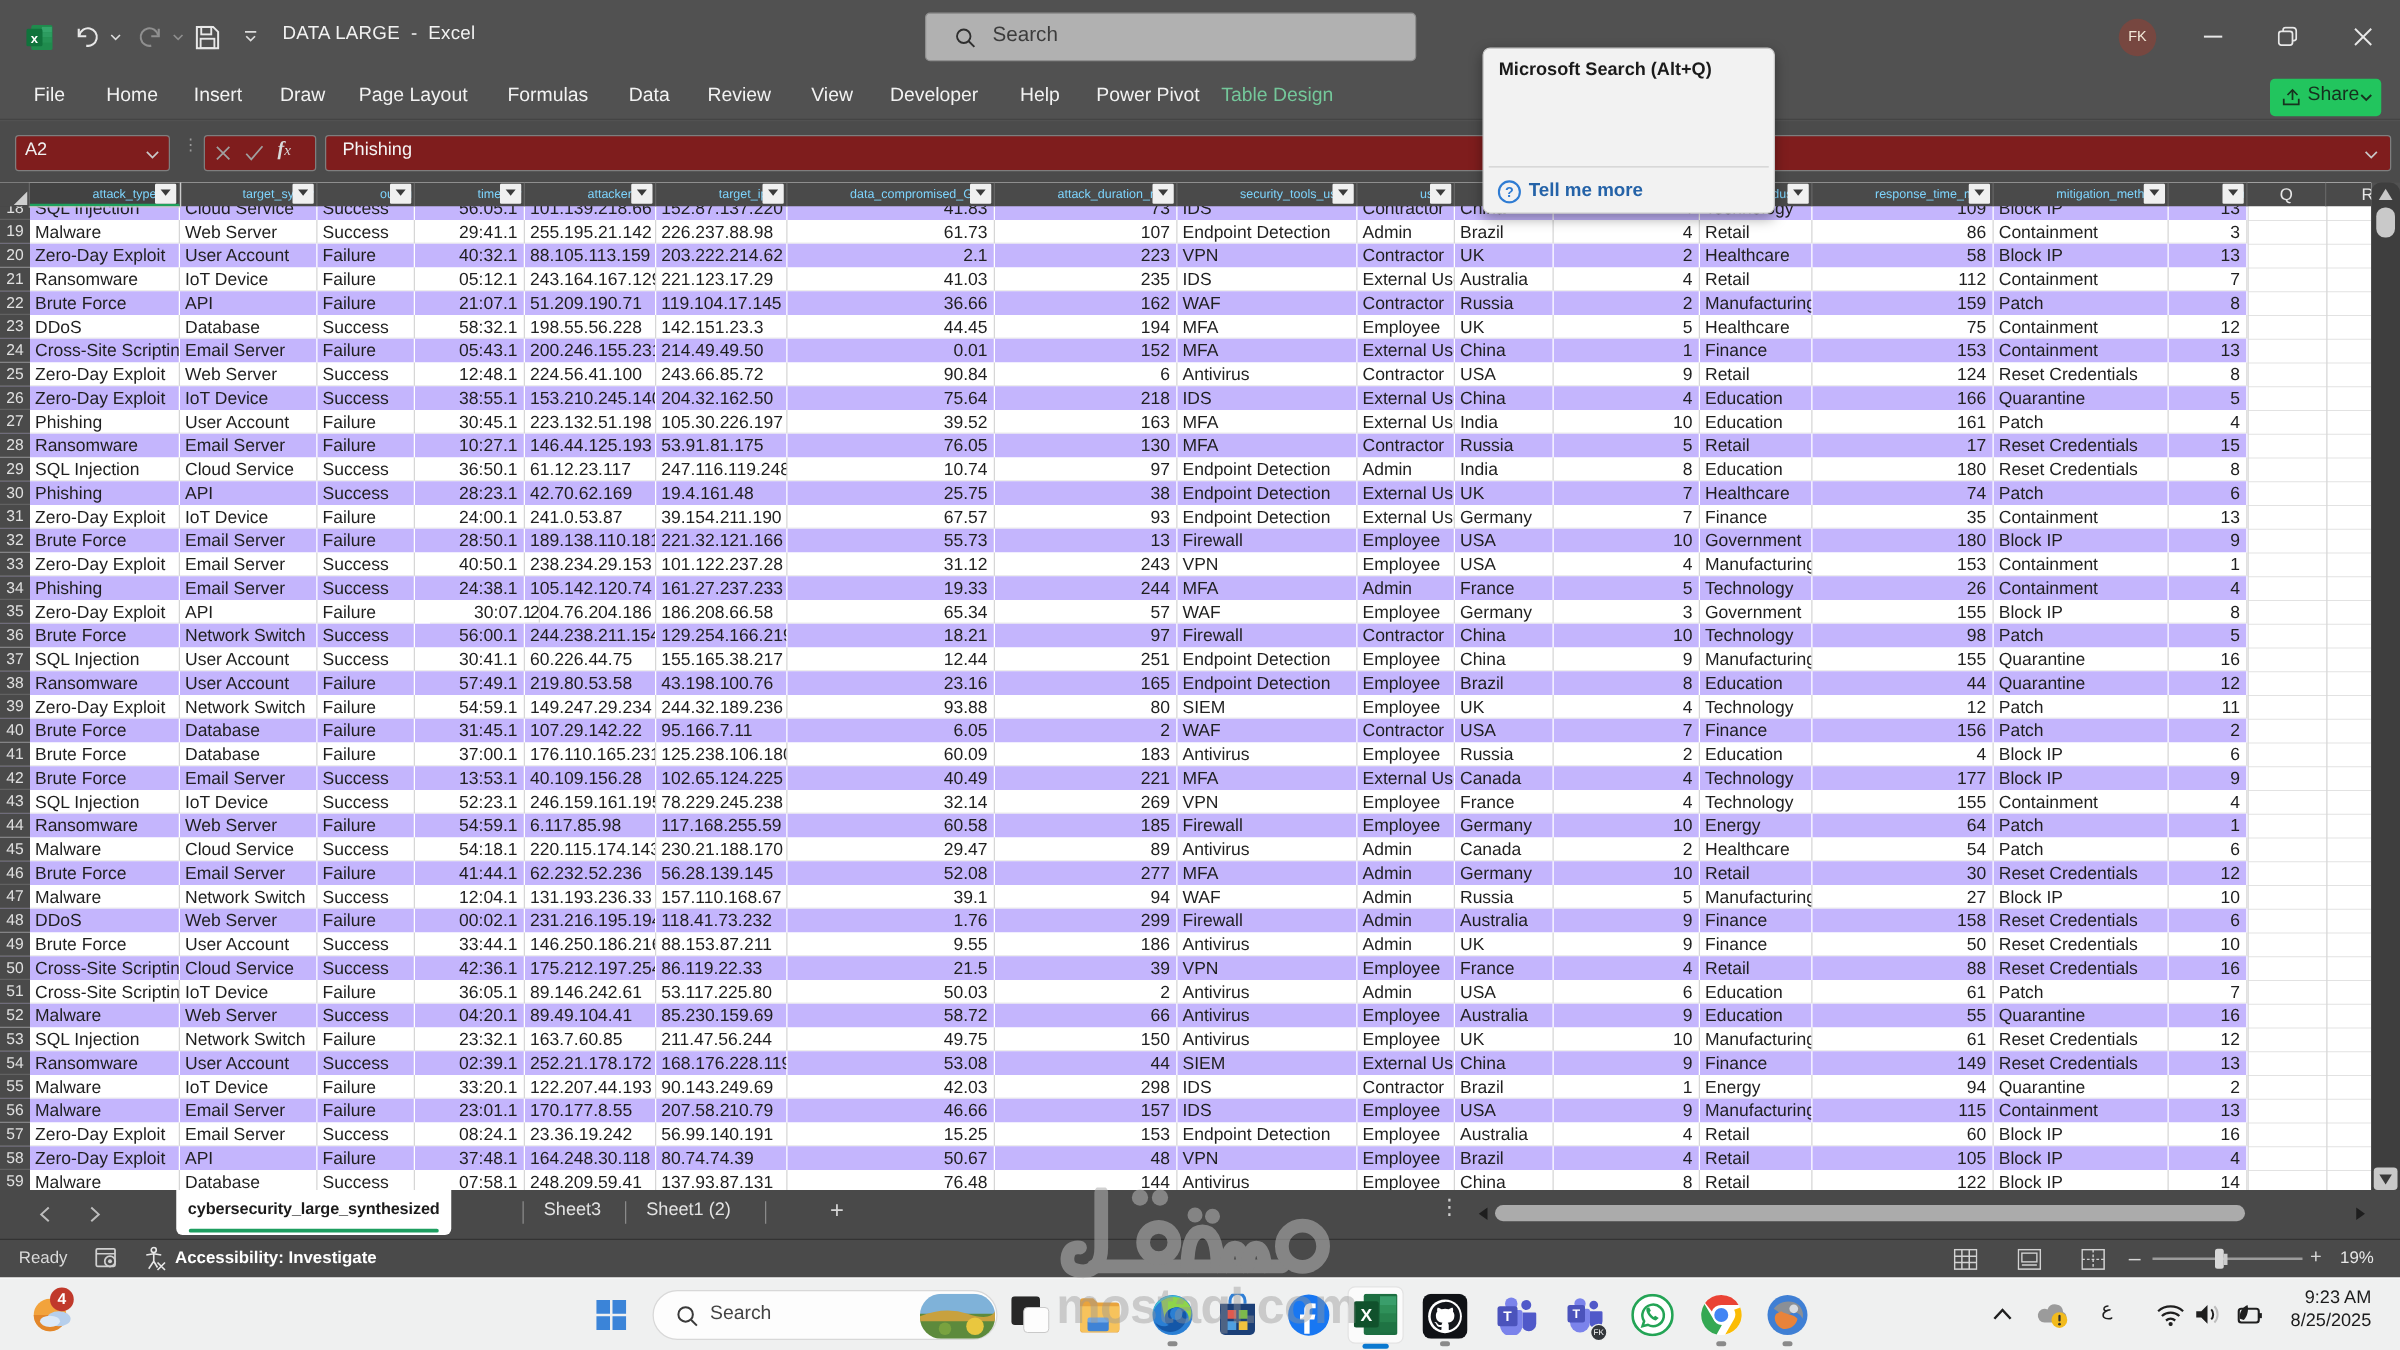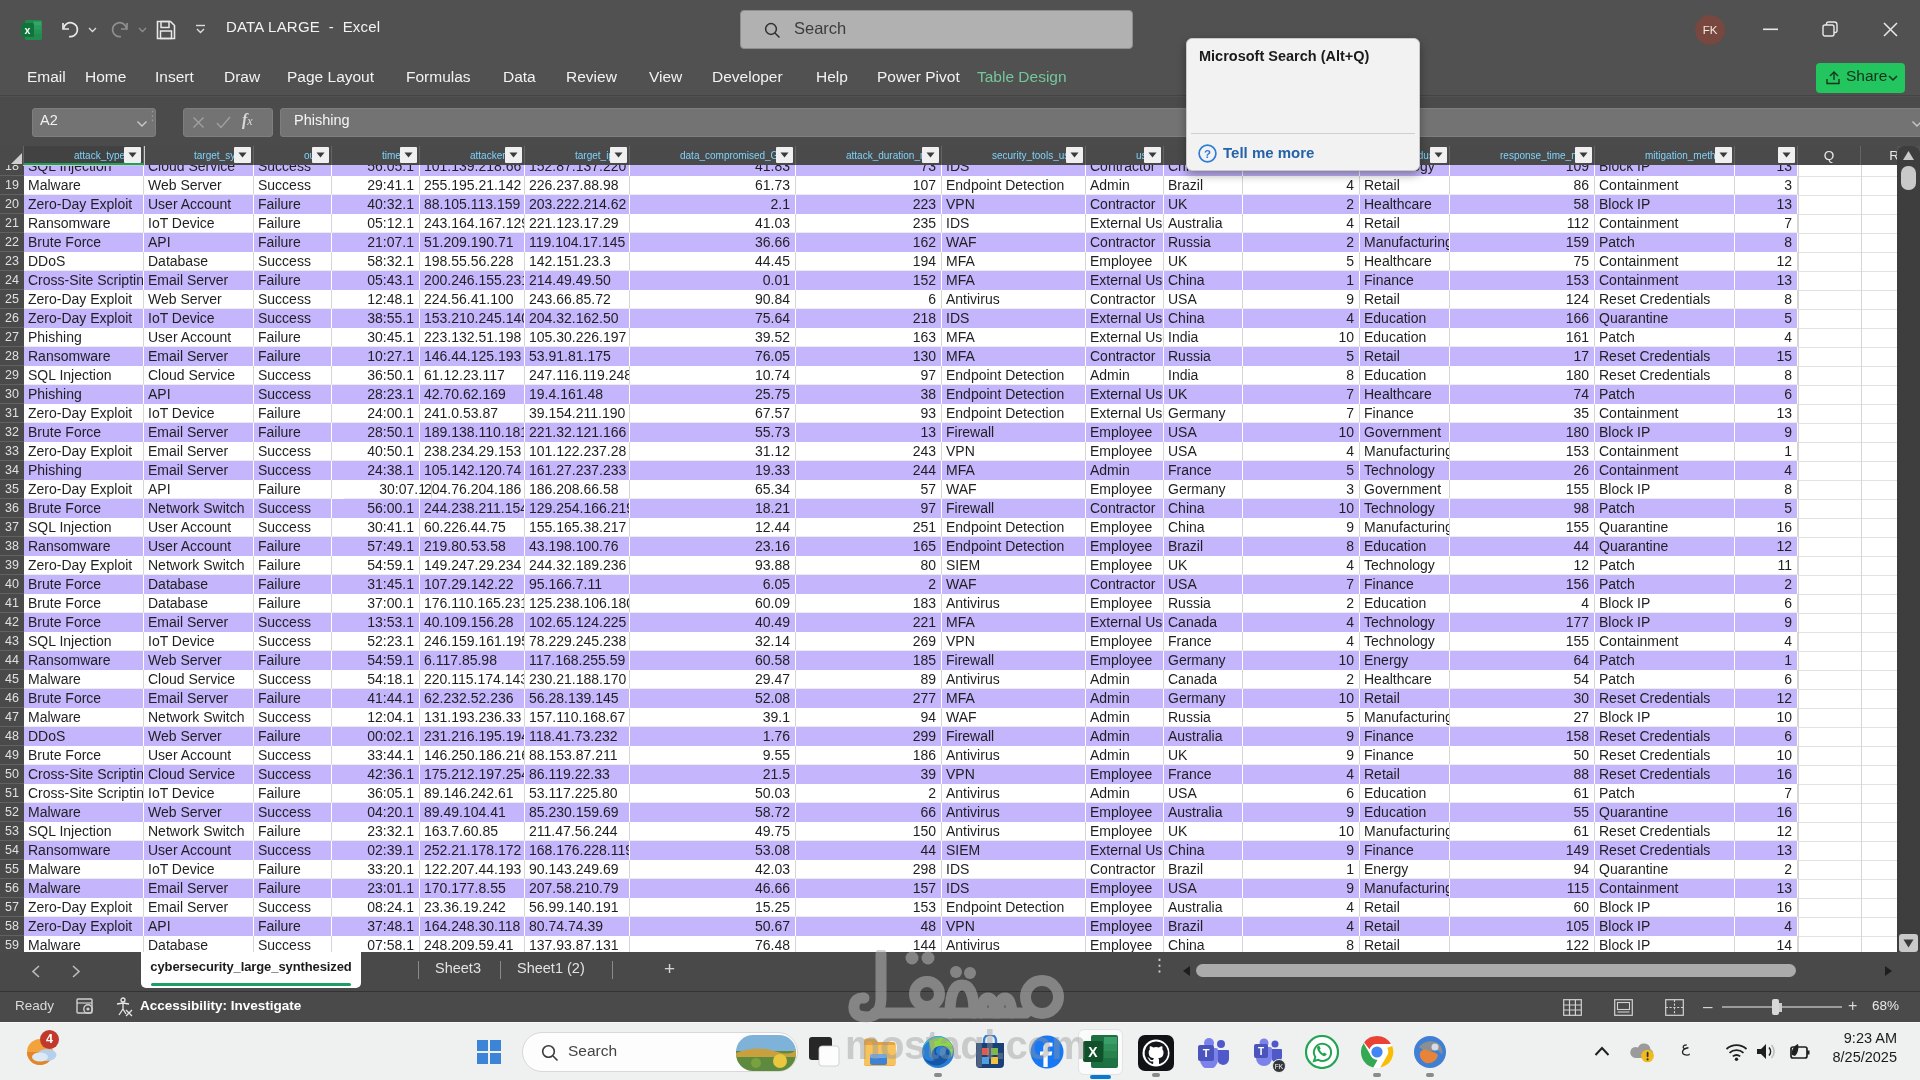--- a/index.html
+++ b/index.html
@@ -7,21 +7,21 @@
 .abs { position:absolute; }
 
 
 #titlebar { position:absolute; left:0; top:0; width:1920px; height:60px; background:#515151; }
 #menubar  { position:absolute; left:0; top:60px; width:1920px; height:36px; background:#515151; border-bottom:1px solid #444444; }
 #fxbar    { position:absolute; left:0; top:97px; width:1920px; height:49px; background:#4b4b4b; }
 .mitem { position:absolute; top:0; height:36px; line-height:34px; color:#f2f2f2; font-size:15.5px; }
 .tdesign { color:#74c79a !important; }
 
 
-.fxbox { position:absolute; top:11px; height:29px; background:#737373; border:1px solid #7e7e7e; border-radius:3px;margin-left:20px; }
+.fxbox { position:absolute; top:11px; height:29px; background:#7f1d1d; border:1px solid #7e7e7e; border-radius:3px; }
 
 
 #grid { position:absolute; left:0; top:146px; width:1897px; height:806px; overflow:hidden; background:#ffffff; }
 .row { position:absolute; left:0; width:1798px; height:19px; }
 .row.plain { background:#ffffff; }
 .row.band  { background:#c4b5fd; }
 .row .c { position:absolute; top:0; height:19px; line-height:19px; font-size:14px; color:#1f1f1f;
   overflow:hidden; white-space:nowrap; }
 .plain .c { border-right:1px solid #d6d6d6; border-bottom:1px solid #ececec; }
 .band  .c { border-right:1px solid #ffffff; }
@@ -111,21 +111,21 @@
   <svg class="abs" style="left:1822px;top:21px" width="16" height="16" viewBox="0 0 16 16">
     <rect x="1" y="4" width="11" height="11" rx="2" fill="none" stroke="#e8e8e8" stroke-width="1.4"></rect>
     <path d="M4.5 4 V2.8 a1.8 1.8 0 0 1 1.8-1.8 h6 a2.7 2.7 0 0 1 2.7 2.7 v6 a1.8 1.8 0 0 1 -1.8 1.8 H12" fill="none" stroke="#e8e8e8" stroke-width="1.4"></path>
   </svg>
   <svg class="abs" style="left:1883px;top:22px" width="15" height="15" viewBox="0 0 15 15">
     <path d="M1 1 L14 14 M14 1 L1 14" stroke="#e8e8e8" stroke-width="1.5"></path>
   </svg>
 </div>
 
 <div id="menubar">
-  <div class="mitem" style="left:27px">Email</div>
+  <div class="mitem" style="left:27px">File</div>
   <div class="mitem" style="left:85px">Home</div>
   <div class="mitem" style="left:155px">Insert</div>
   <div class="mitem" style="left:224px">Draw</div>
   <div class="mitem" style="left:287px">Page Layout</div>
   <div class="mitem" style="left:406px">Formulas</div>
   <div class="mitem" style="left:503px">Data</div>
   <div class="mitem" style="left:566px">Review</div>
   <div class="mitem" style="left:649px">View</div>
   <div class="mitem" style="left:712px">Developer</div>
   <div class="mitem" style="left:816px">Help</div>
@@ -1150,21 +1150,21 @@
   </svg>
   <svg class="abs" style="left:1665px;top:7px" width="19" height="17" viewBox="0 0 19 17">
     <rect x="0.7" y="0.7" width="17.6" height="15.6" fill="none" stroke="#d2d2d2" stroke-width="1.2"></rect>
     <path d="M9.5 0.7 v15.6 M0.7 8.5 h17.6" stroke="#d2d2d2" stroke-width="1.1" stroke-dasharray="2.2 1.6"></path>
   </svg>
   <div class="abs" style="left:1703px;top:5px;font-size:17px;color:#d8d8d8">–</div>
   <div class="abs" style="left:1722px;top:14px;width:120px;height:2px;background:#9c9c9c"></div>
   <div class="abs" style="left:1779px;top:11px;width:2.5px;height:9px;background:#cccccc"></div>
   <div class="abs" style="left:1772px;top:7px;width:7px;height:16px;background:#d8d8d8;border-radius:2px"></div>
   <div class="abs" style="left:1848px;top:5px;font-size:16px;color:#d8d8d8">+</div>
-  <div class="abs" style="left:1872px;top:6px;font-size:13.5px;color:#e8e8e8">68%</div>
+  <div class="abs" style="left:1872px;top:6px;font-size:13.5px;color:#e8e8e8">19%</div>
 </div>
 
 <div id="taskbar">
 
   <svg class="abs" style="left:26px;top:14px" width="34" height="32" viewBox="0 0 34 32">
     <circle cx="14" cy="15" r="13" fill="#f2a33c"></circle>
     <path d="M1 15 a13 13 0 0 0 26 0 z" fill="#e2862a"></path>
     <ellipse cx="21" cy="18" rx="9.5" ry="6" fill="#b6cfec"></ellipse>
     <ellipse cx="14" cy="20" rx="8" ry="4.5" fill="#dce9f7"></ellipse>
   </svg>

